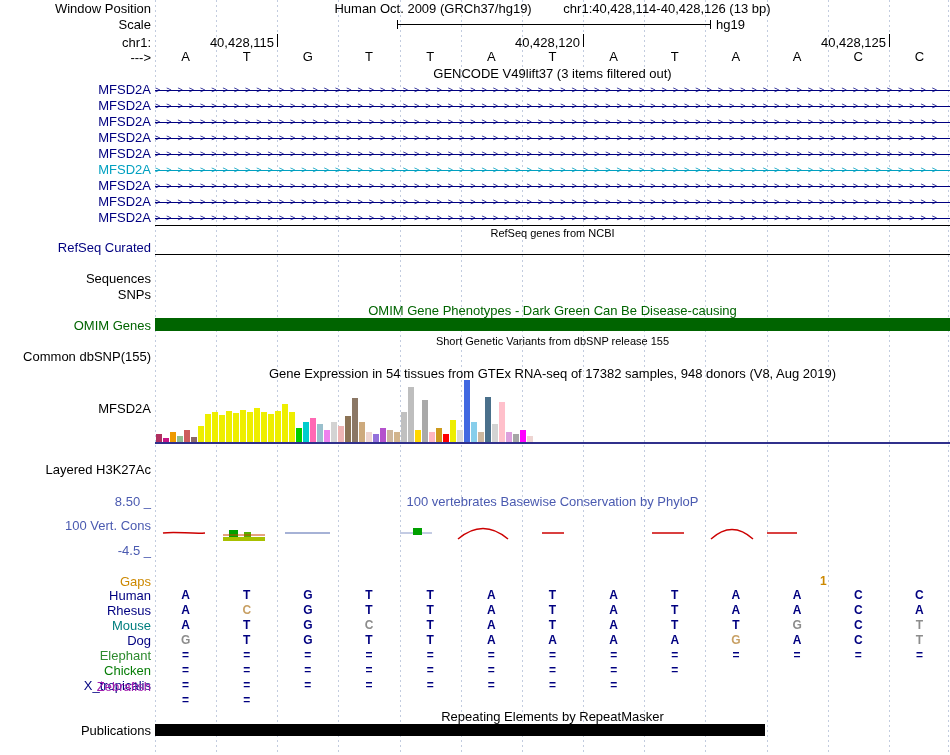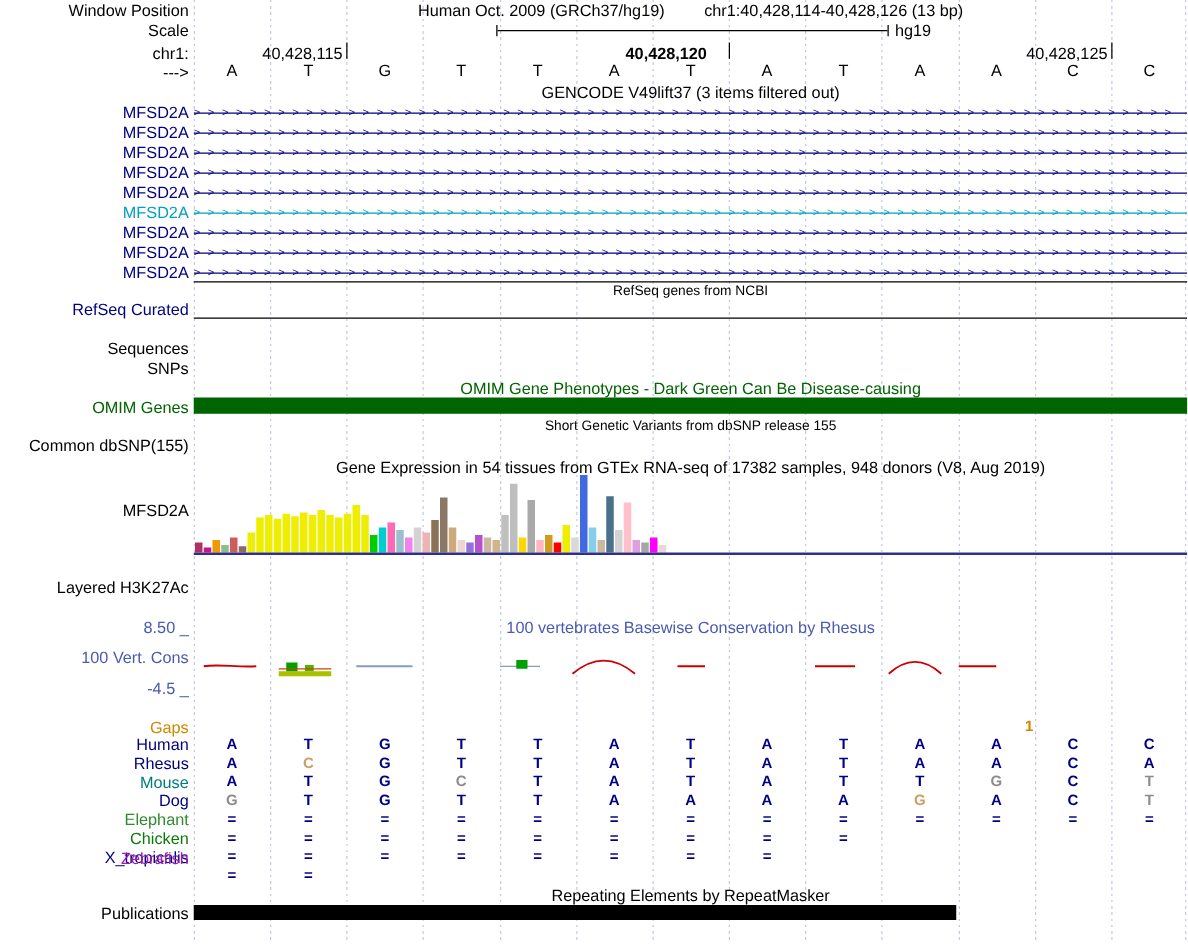--- a/index.html
+++ b/index.html
@@ -127,21 +127,21 @@
       <div class="gtex-bar" style="height: 10px; background: rgb(221, 160, 221);"></div>
       <div class="gtex-bar" style="height: 8px; background: rgb(166, 166, 166);"></div>
       <div class="gtex-bar" style="height: 12px; background: rgb(255, 0, 255);"></div>
       <div class="gtex-bar" style="height: 6px; background: rgb(238, 213, 210);"></div>
     </div>
   <div class="lab" style="top:401px">MFSD2A</div>
   <div class="solidbar" style="left:155px;top:442px;width:795px;height:2px;background:#30308C"></div>
 
   <div class="lab" style="top:462px">Layered H3K27Ac</div>
 
-  <div class="ctr" style="top:494px;color:#4A5AB0">100 vertebrates Basewise Conservation by Rhesus</div>
+  <div class="ctr" style="top:494px;color:#4A5AB0">100 vertebrates Basewise Conservation by PhyloP</div>
   <div class="lab" style="top:494px;color:#4A5AB0">8.50 _</div>
   <div class="lab" style="top:518px;color:#4A5AB0">100 Vert. Cons</div>
   <div class="lab" style="top:543px;color:#4A5AB0">-4.5 _</div>
 
   <svg style="position:absolute;left:155px;top:508px" width="795" height="52" viewBox="0 0 795 52">
     <path d="M8,25 C20,23 35,26 50,25" stroke="#CC0000" fill="none" stroke-width="1.5"></path>
     <rect x="68" y="29" width="42" height="4" fill="#A8C000"></rect>
     <rect x="74" y="22" width="9" height="7" fill="#00A000"></rect>
     <rect x="89" y="24" width="7" height="5" fill="#55B000"></rect>
     <path d="M68,27 h42" stroke="#CC4400" stroke-width="1"></path>
@@ -155,21 +155,21 @@
     <path d="M612,25 h30" stroke="#CC0000" stroke-width="1.5"></path>
   </svg>
 
 
   <div class="ctr" style="top:709px">Repeating Elements by RepeatMasker</div>
   <div class="solidbar" style="left:155px;top:724px;width:610px;height:12px;background:#000"></div>
   <div class="lab" style="top:723px">Publications</div>
 
 <div style="position: absolute; left: 180px; width: 94px; top: 35px; text-align: right;">40,428,115</div>
     <div style="position: absolute; left: 277px; top: 34px; width: 1px; height: 13px; background: rgb(0, 0, 0);"></div>
-    <div style="position: absolute; left: 486px; width: 94px; top: 35px; text-align: center; font-weight: bold;">40,428,120</div>
+    <div style="position: absolute; left: 486px; width: 94px; top: 35px; text-align: right;">40,428,120</div>
     <div style="position: absolute; left: 583px; top: 34px; width: 1px; height: 13px; background: rgb(0, 0, 0);"></div>
     <div style="position: absolute; left: 792px; width: 94px; top: 35px; text-align: right;">40,428,125</div>
     <div style="position: absolute; left: 889px; top: 34px; width: 1px; height: 13px; background: rgb(0, 0, 0);"></div>
     <div class="base" style="position: absolute; left: 155px; width: 61.1538px; top: 49px;">A</div>
     <div class="base" style="position: absolute; left: 216.154px; width: 61.1538px; top: 49px;">T</div>
     <div class="base" style="position: absolute; left: 277.308px; width: 61.1538px; top: 49px;">G</div>
     <div class="base" style="position: absolute; left: 338.462px; width: 61.1538px; top: 49px;">T</div>
     <div class="base" style="position: absolute; left: 399.615px; width: 61.1538px; top: 49px;">T</div>
     <div class="base" style="position: absolute; left: 460.769px; width: 61.1538px; top: 49px;">A</div>
     <div class="base" style="position: absolute; left: 521.923px; width: 61.1538px; top: 49px;">T</div>

